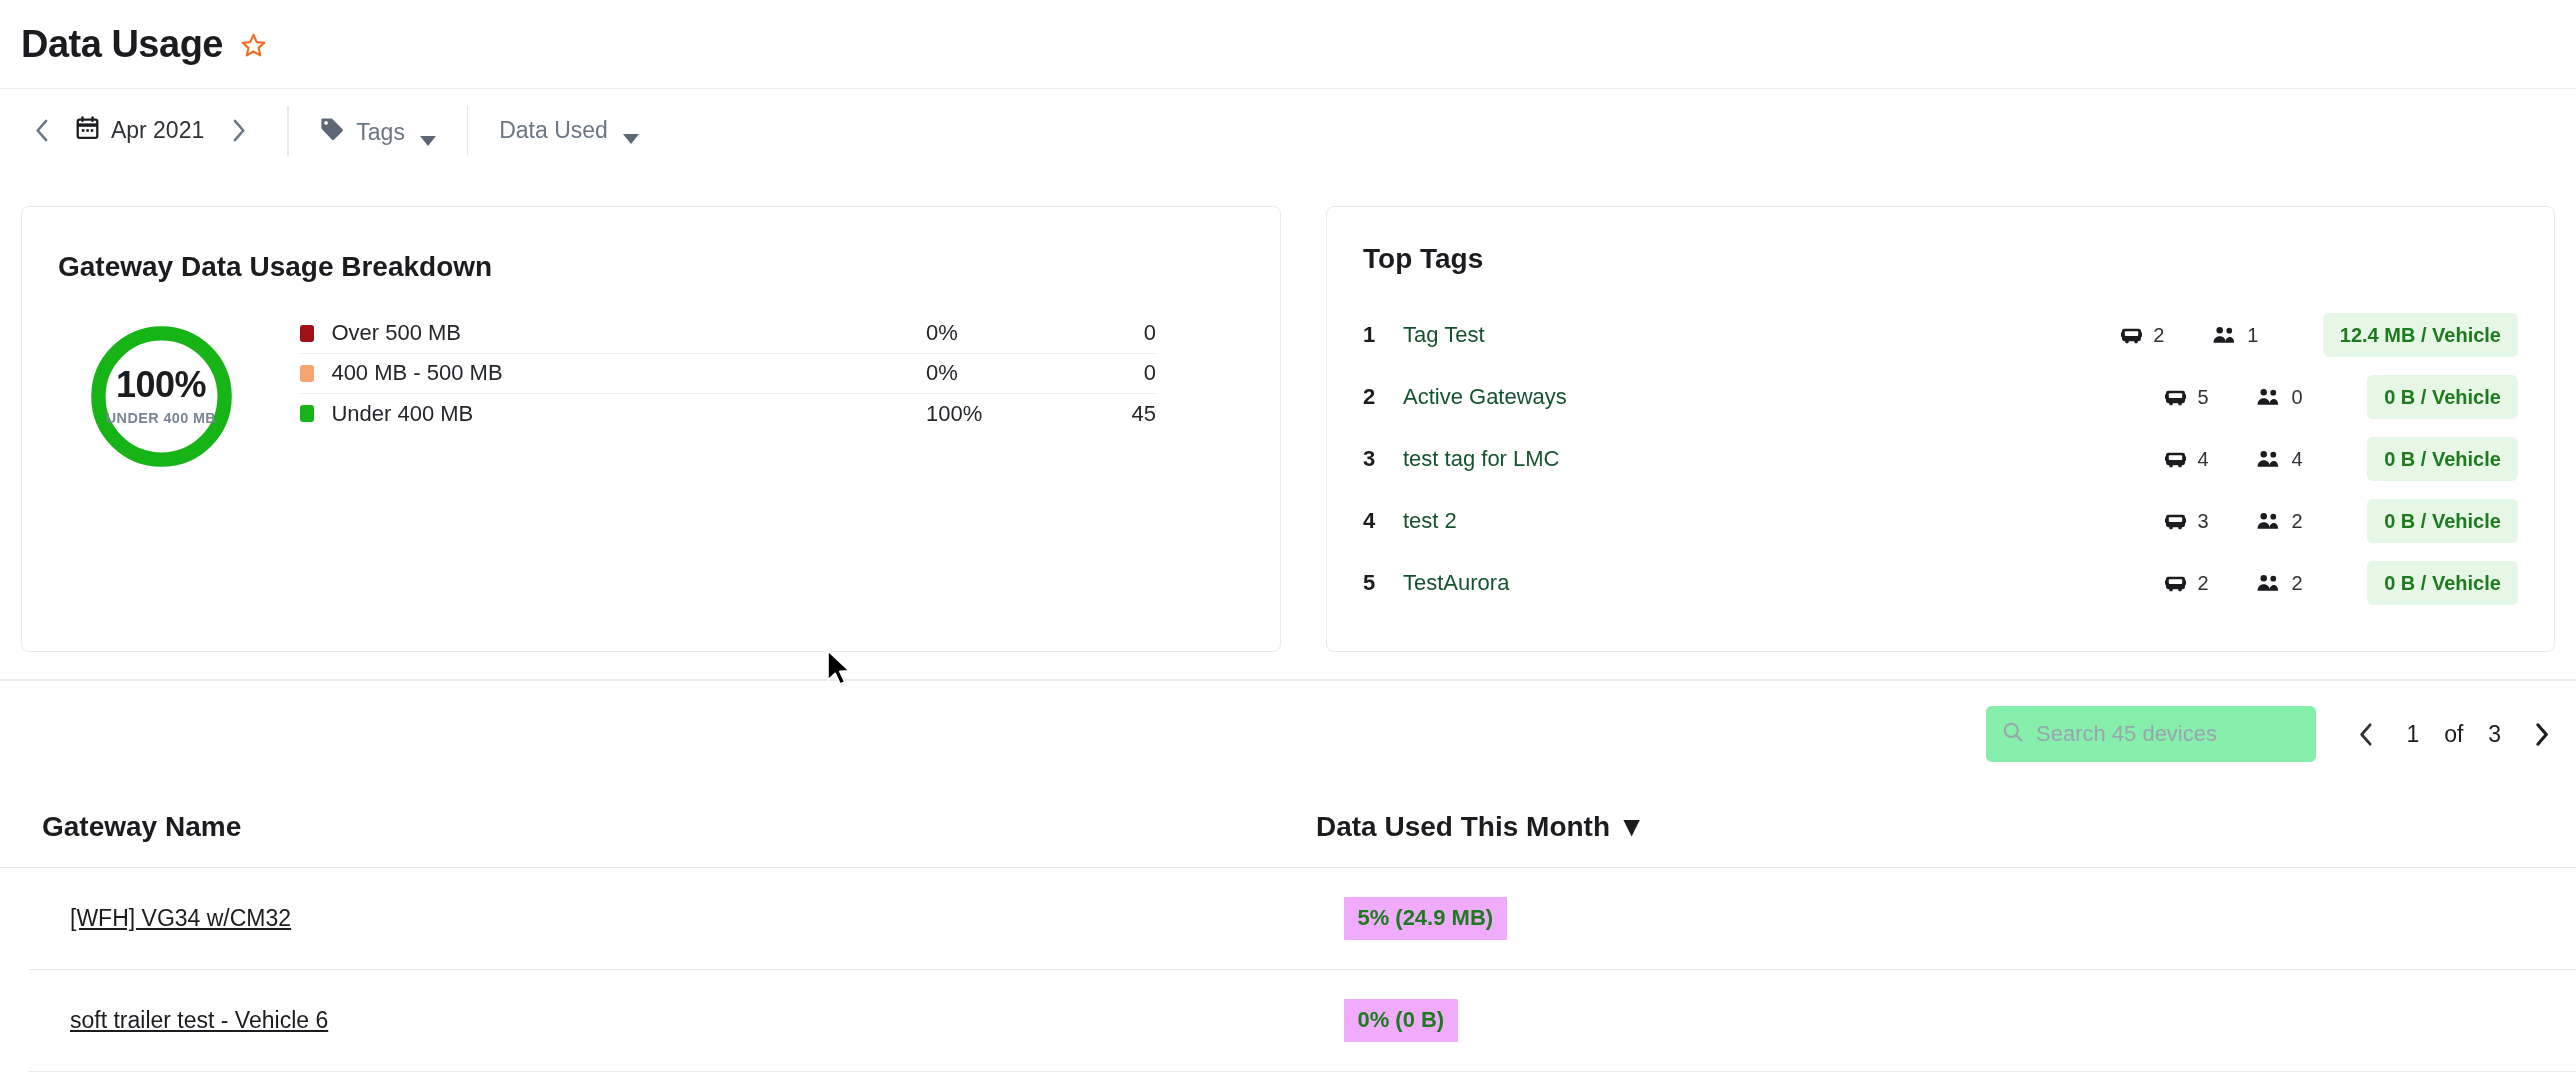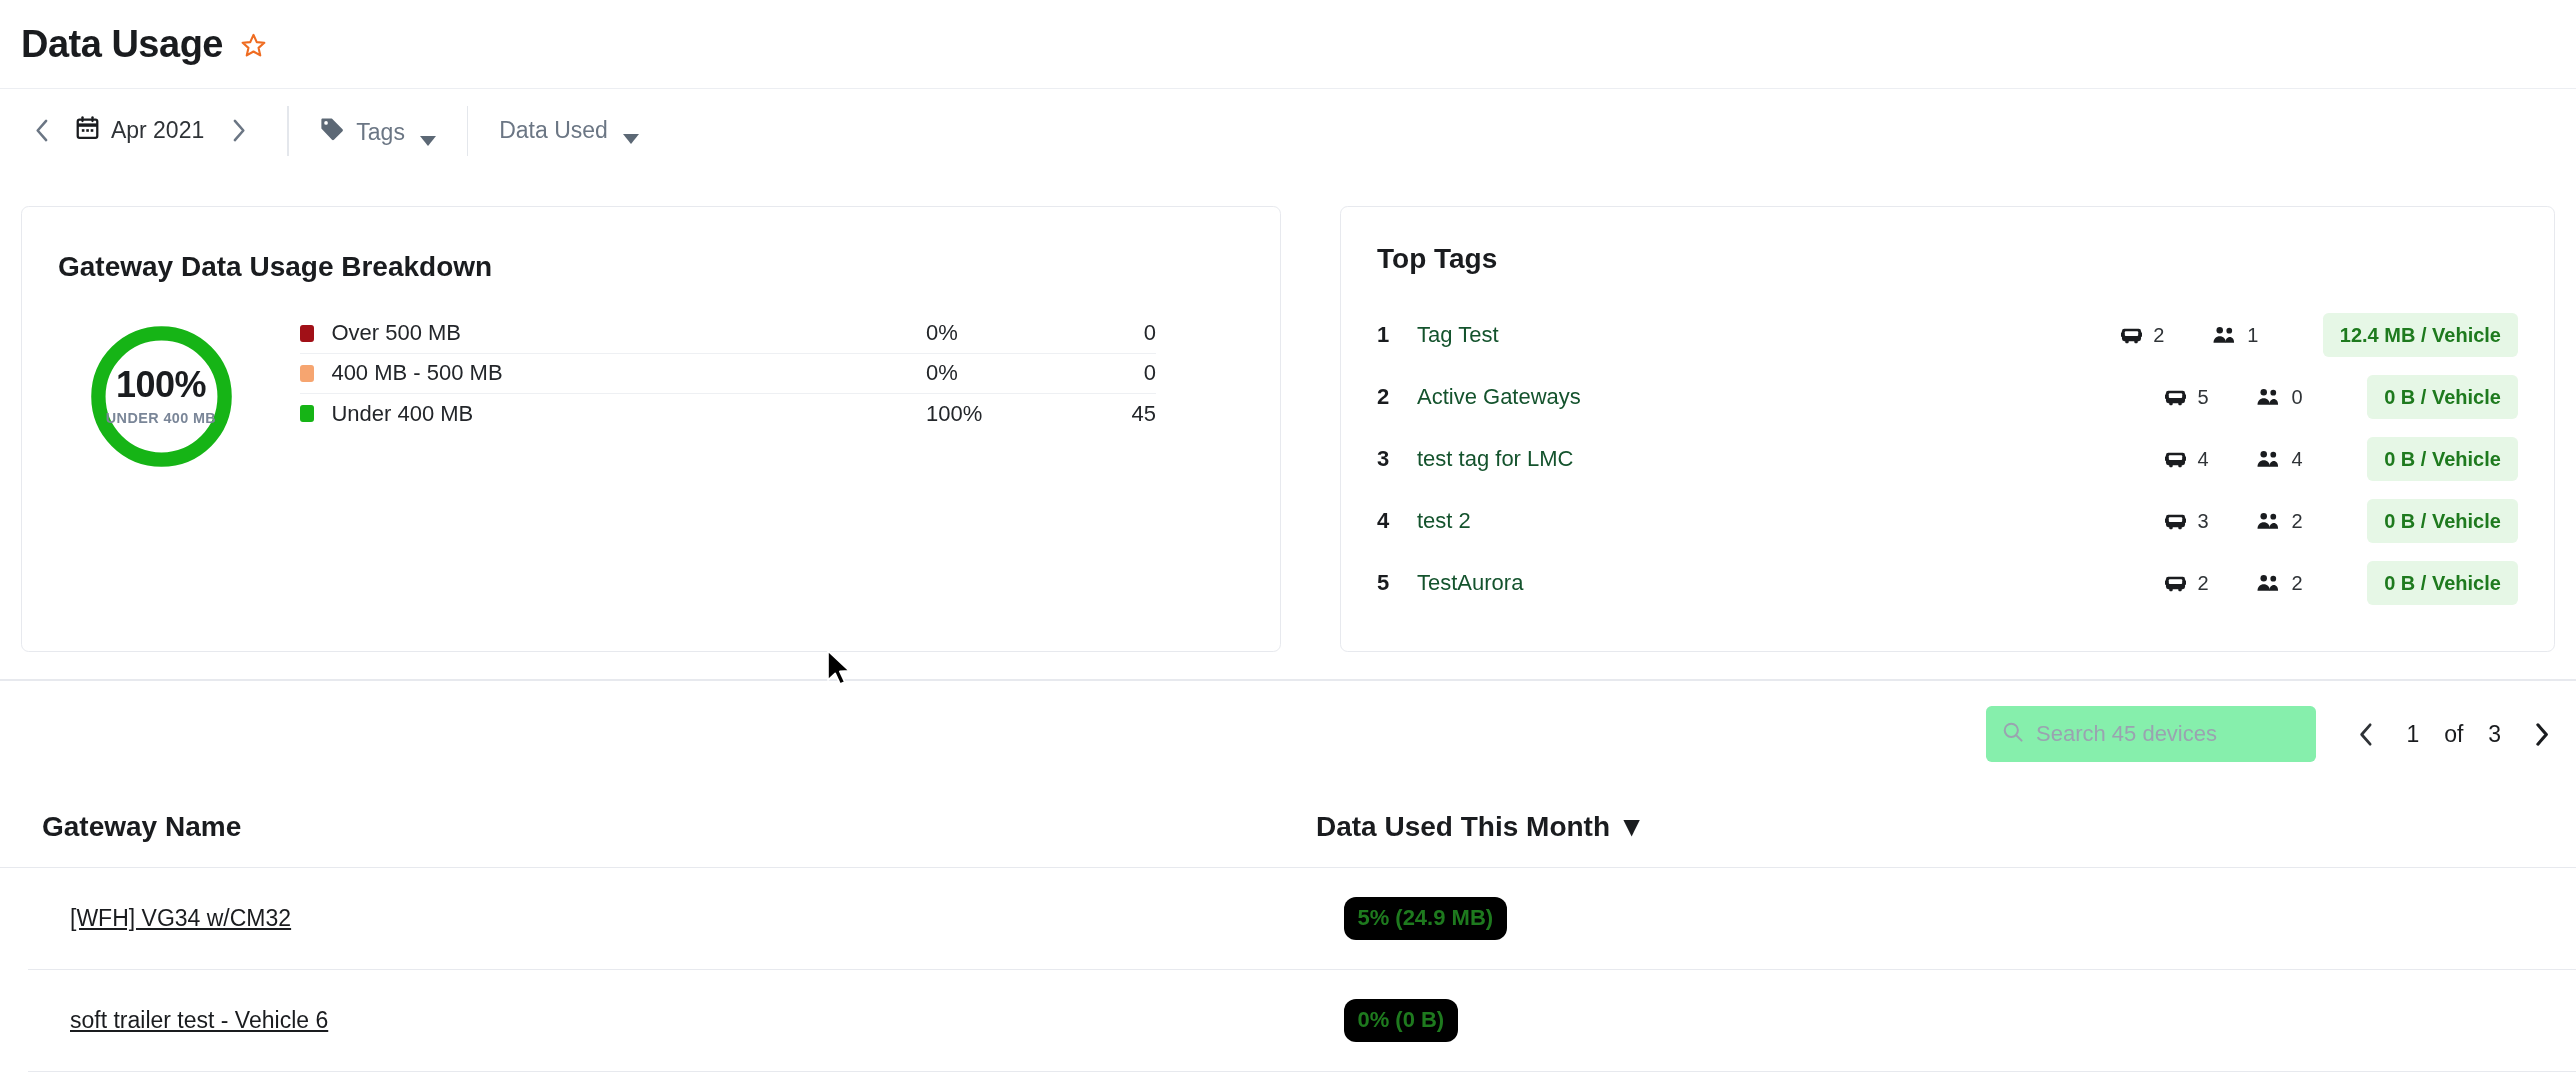--- a/index.html
+++ b/index.html
@@ -75,21 +75,21 @@
     border-left: 8.6px solid transparent;
     border-right: 8.6px solid transparent;
     border-top: 10.5px solid #5c6875;
     margin-left: 3.8px;
   }
 
   
   .cards-row {
     display: flex;
     padding: 34px 21px 0 21px;
-    gap: 59px;
+    gap: 45px;
     align-items: stretch;
     justify-content: center;
   }
   .card {
     background: #fff;
     border: 1.9px solid #e7e9ee;
     border-radius: 7.7px;
   }
   .card-breakdown { width: 1260px; height: 446px; }
   .card-toptags   { flex: 1; height: 446px; }
@@ -298,26 +298,26 @@
     margin-left: 28px;
   }
   .td-gateway {
     width: 1274px;
     font-size: 23px;
     color: #1a1c1f;
     text-decoration: underline;
     cursor: pointer;
   }
   .usage-badge {
-    background: #000000;
+    background: #f0abfc;
     color: #1e7a1e;
     font-size: 22px;
     font-weight: bold;
     padding: 8.6px 13.4px;
-    border-radius: 12px;
+    border-radius: 1px;
     display: inline-block;
   }
 
   
   .cursor {
     position: absolute;
     left: 825px;
     top: 649px;
     pointer-events: none;
   }

